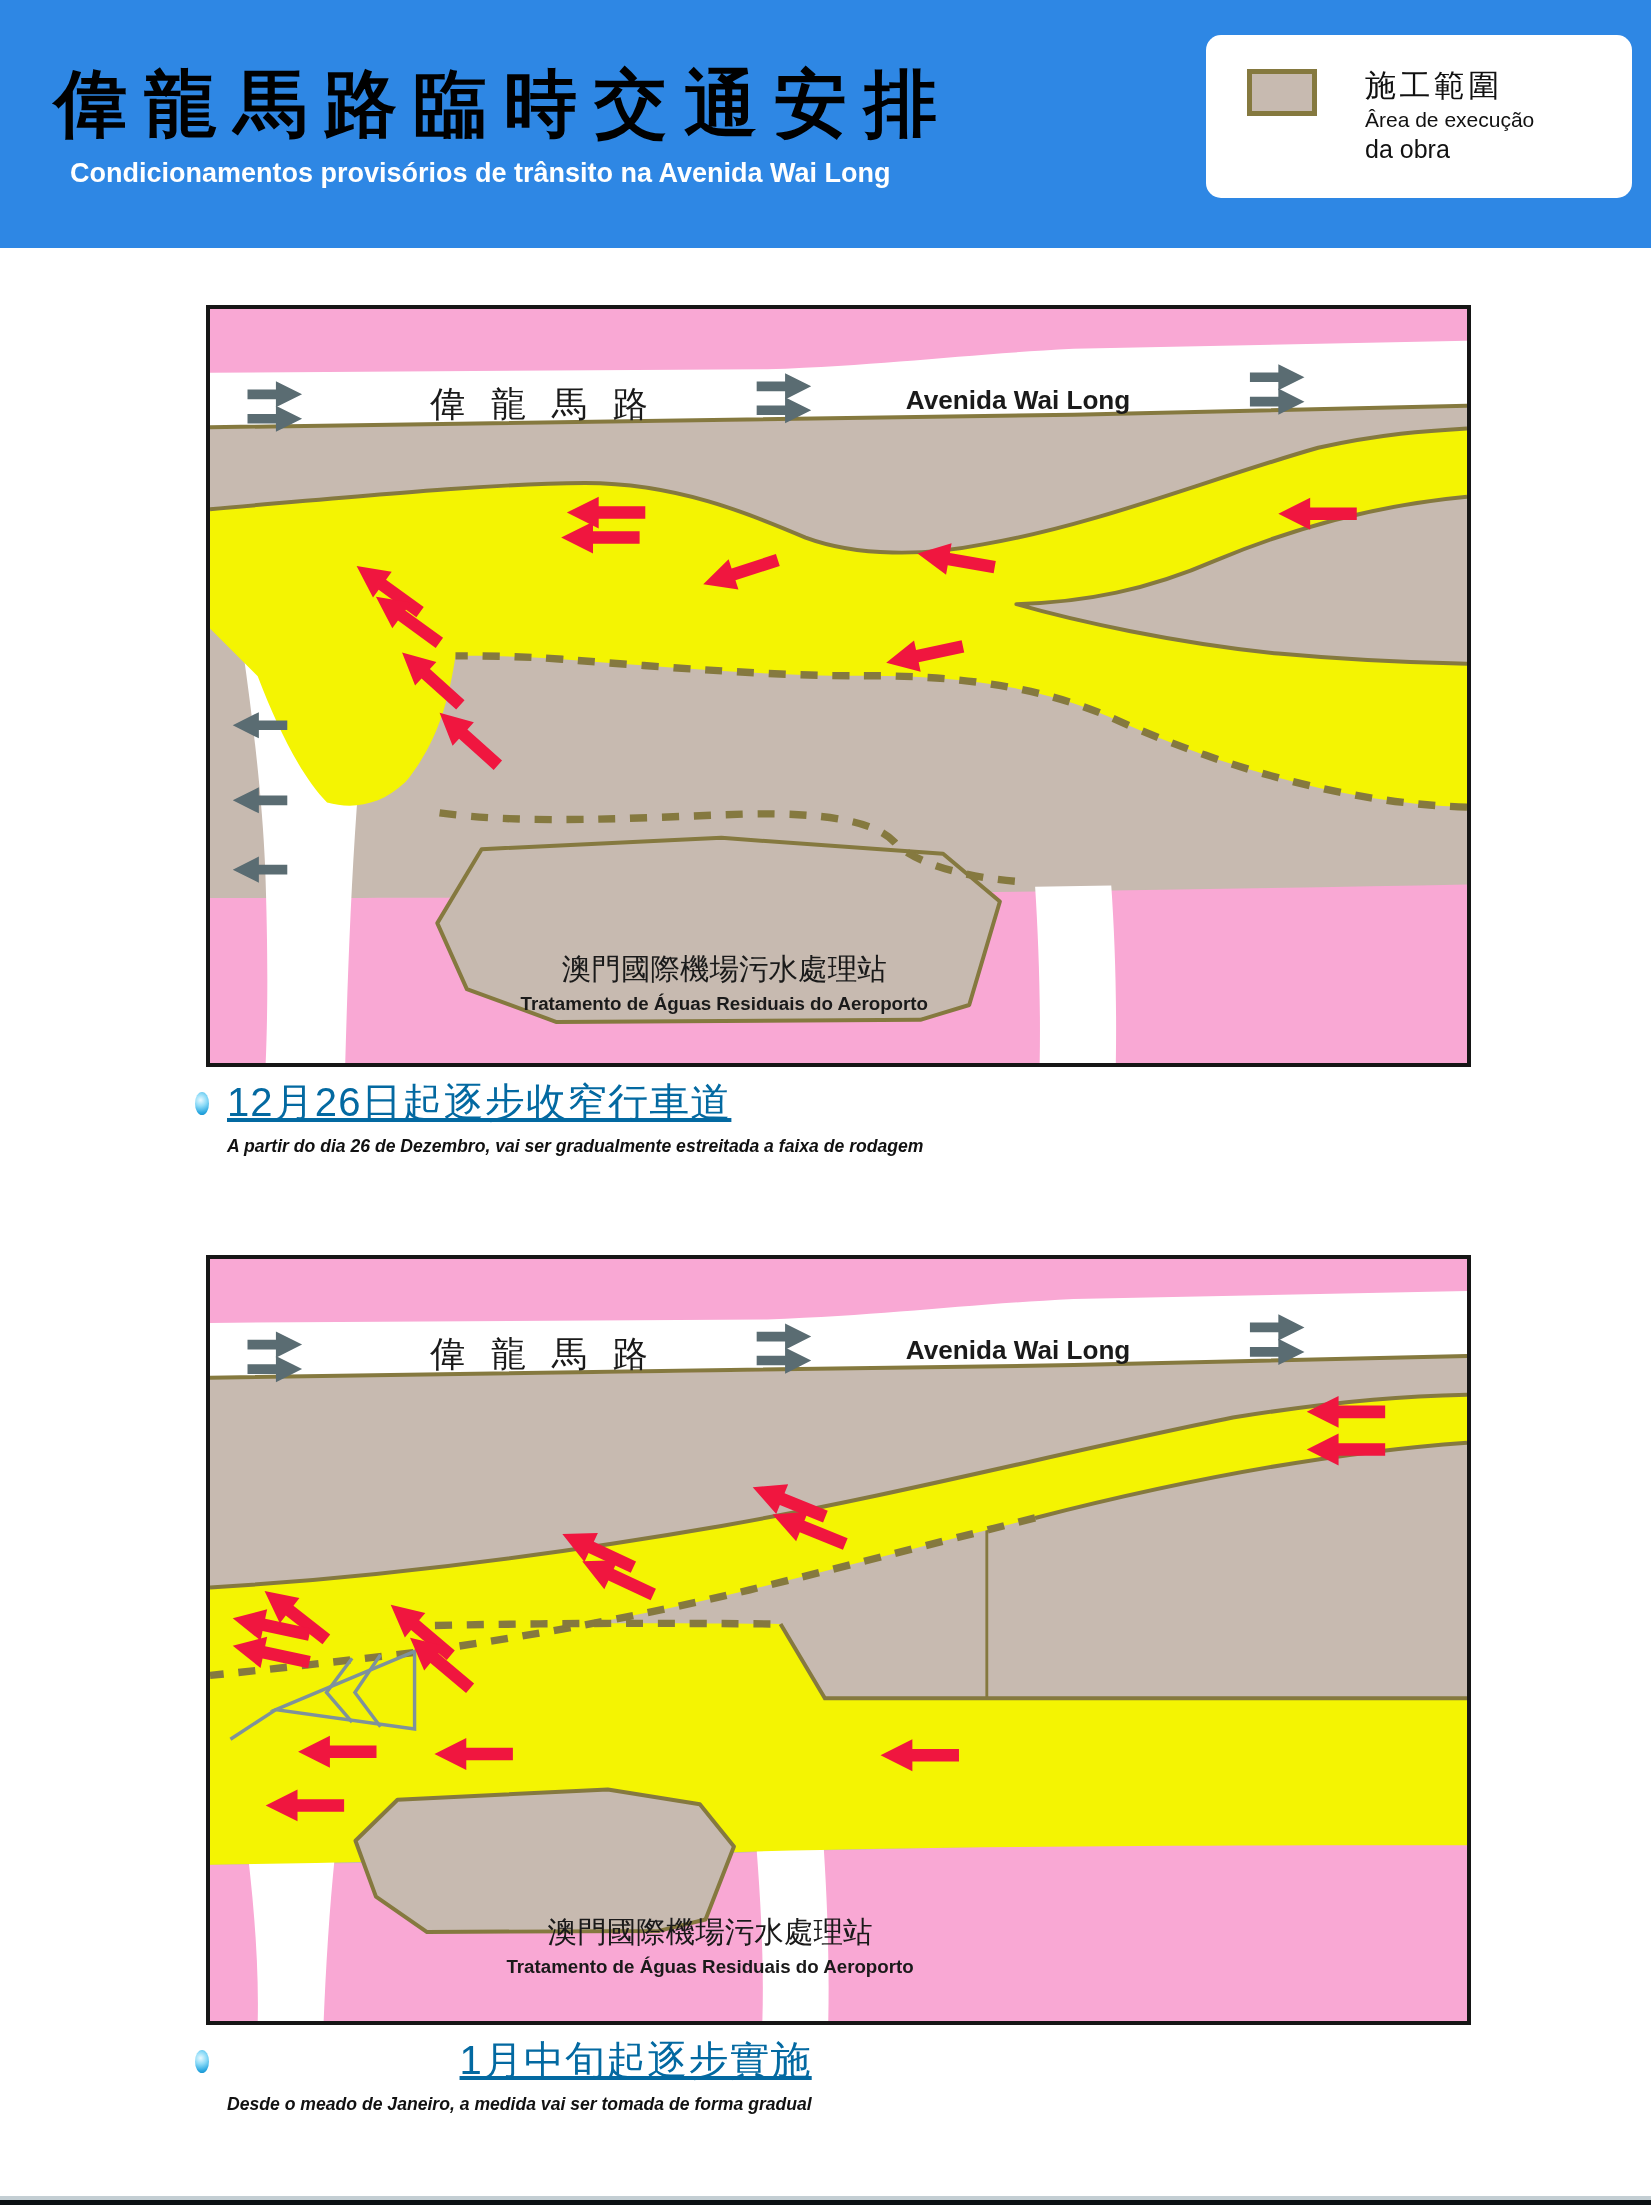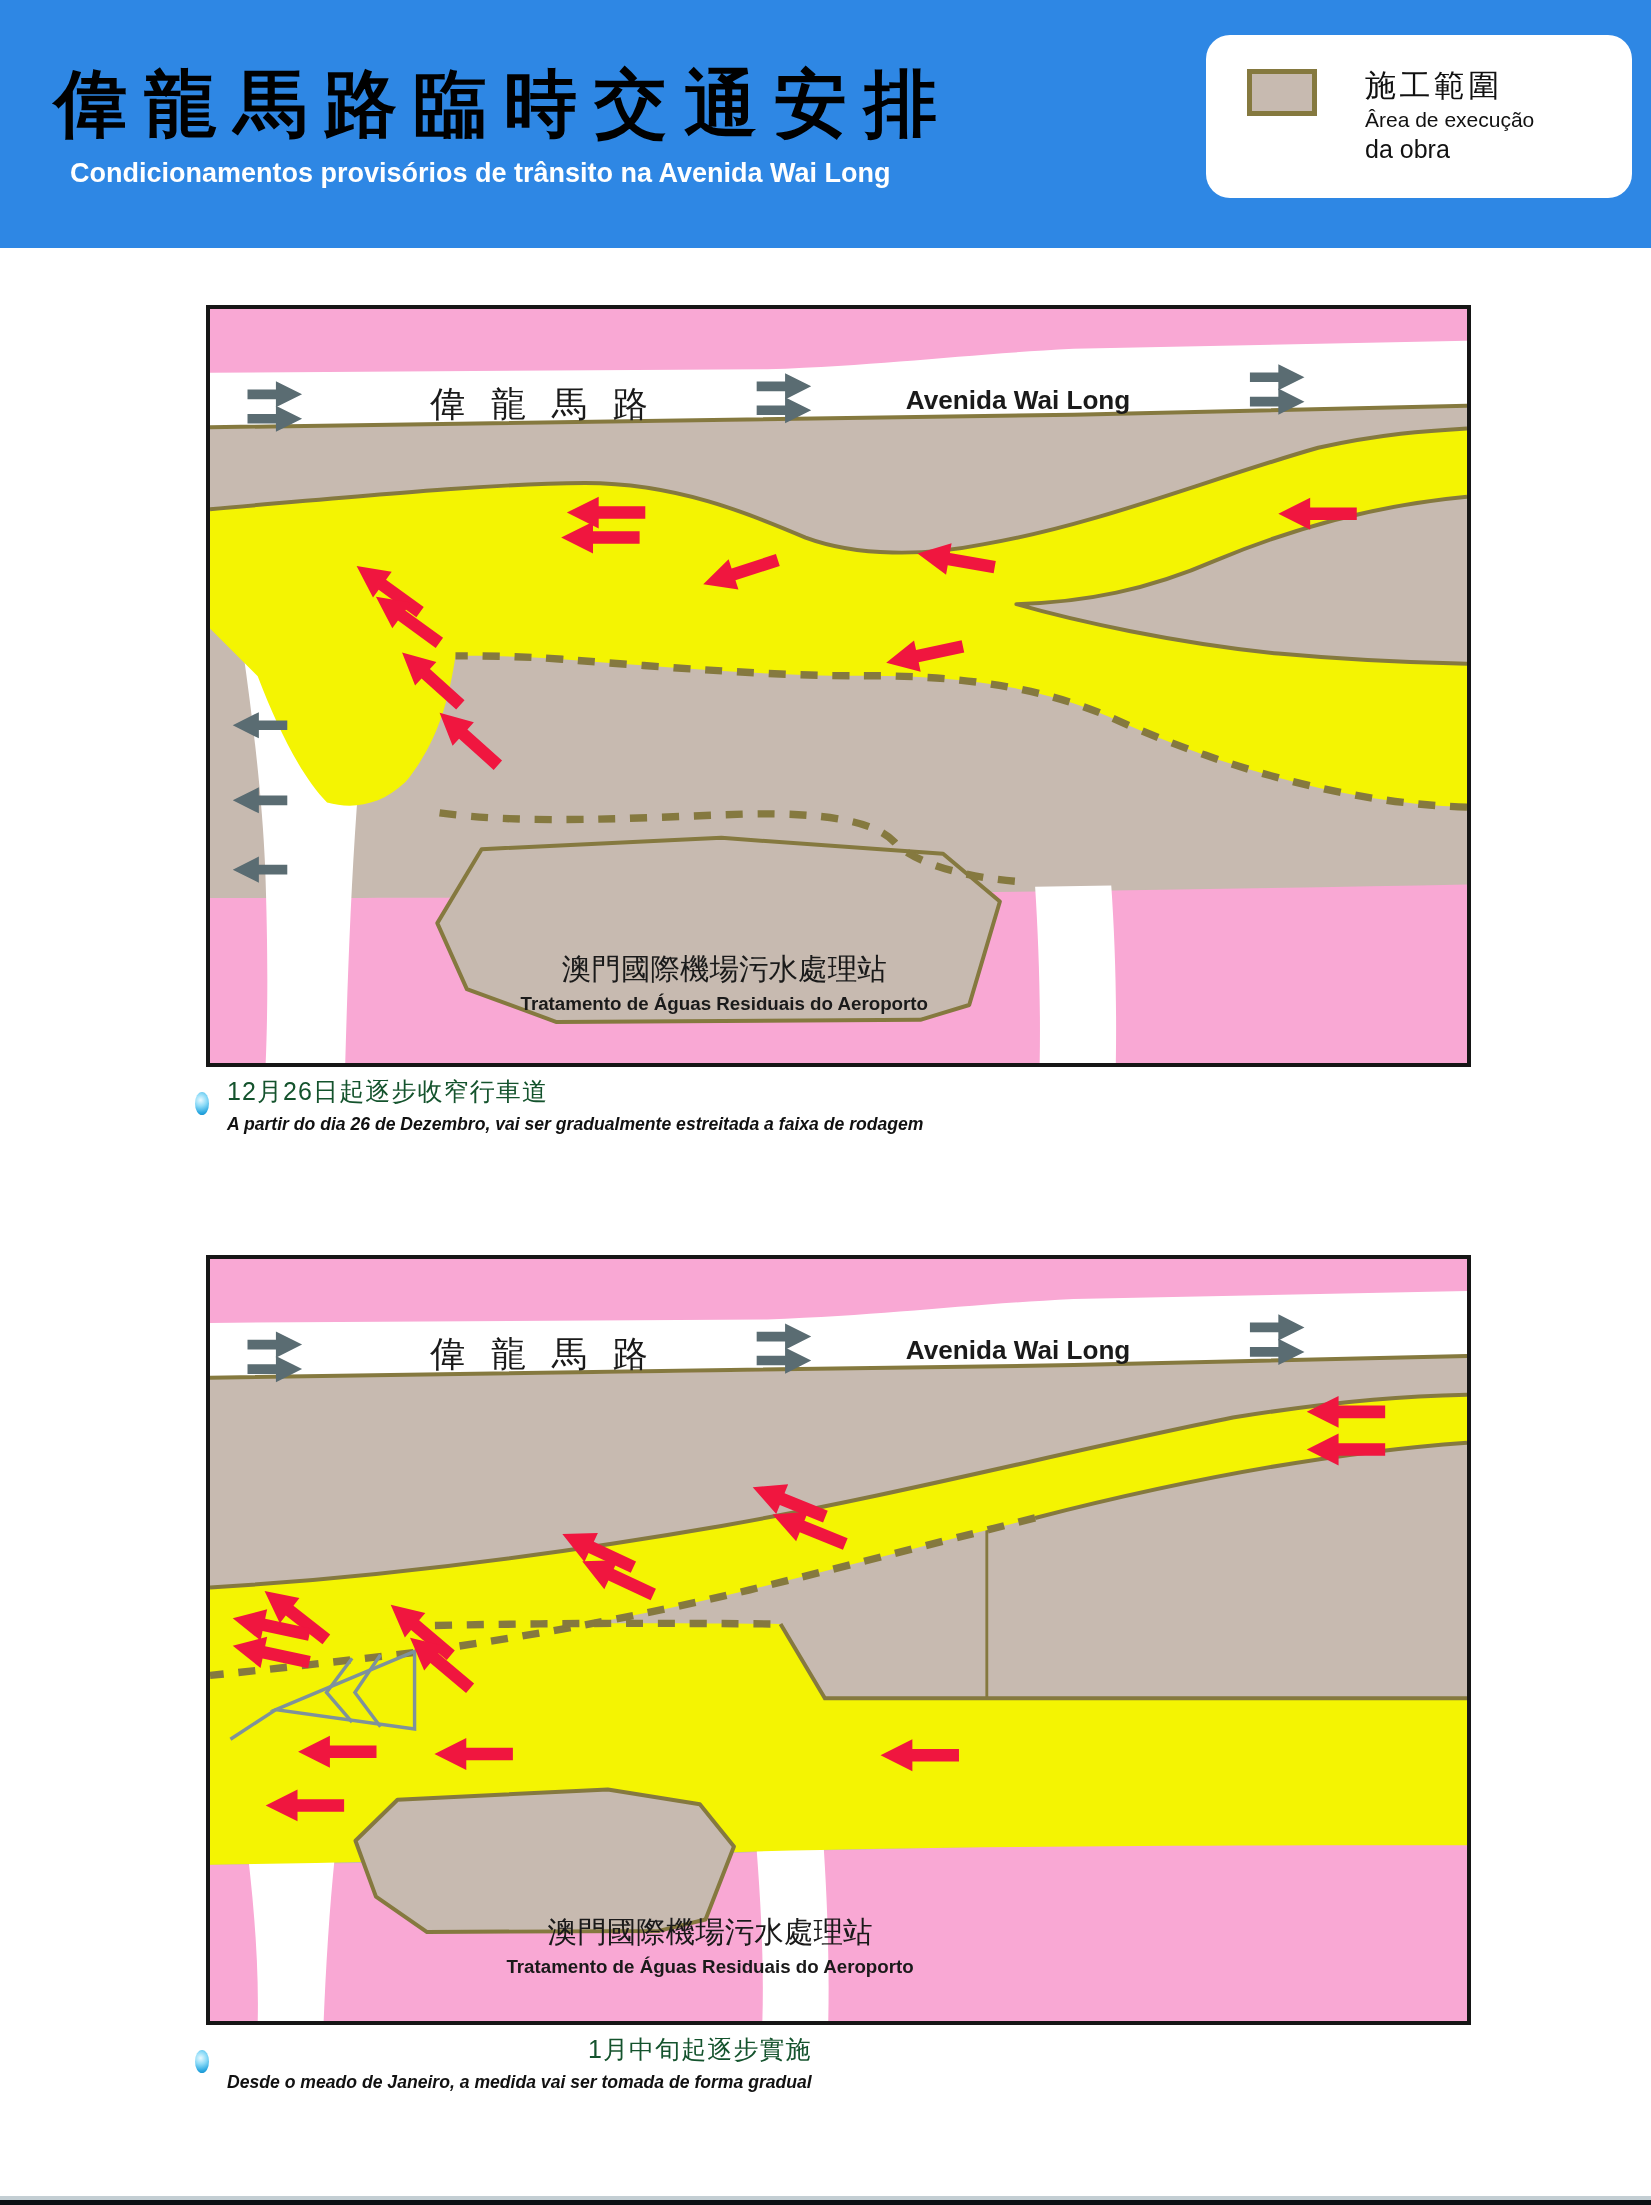--- a/index.html
+++ b/index.html
@@ -6,40 +6,40 @@
   #page{position:relative;width:1651px;height:2205px;background:#ffffff;overflow:hidden;
         font-family:"Liberation Sans", sans-serif;}
   
   #header{position:absolute;left:0;top:0;width:1651px;height:248px;background:#2e87e4;}
   #title{position:absolute;left:54px;top:56px;color:#000000;font-size:73px;font-weight:bold;
          letter-spacing:17px;white-space:nowrap;}
   #subtitle{position:absolute;left:70px;top:158px;color:#ffffff;font-size:27px;font-weight:bold;
             white-space:nowrap;}
   
   #legend{position:absolute;left:1206px;top:35px;width:426px;height:163px;background:#ffffff;
-          border-radius:24px;}
+          border-radius:15px;}
   #legend .swatch{position:absolute;left:41px;top:34px;width:60px;height:37px;background:#c7bab0;
           border:5.1px solid #85793f;}
   #legend .zh{position:absolute;left:159px;top:29.5px;font-size:31px;color:#111;letter-spacing:3.4px;}
   #legend .pt1{position:absolute;left:159px;top:73px;font-size:21px;color:#111;}
   #legend .pt2{position:absolute;left:159px;top:100px;font-size:25px;color:#111;}
   
   .panel{position:absolute;left:206px;width:1257px;border:4.5px solid #161616;background:#f9a8d4;}
   #panel1{top:305px;height:754px;}
   #panel2{top:1255px;height:762px;}
   .panel svg{display:block;width:100%;height:100%;}
   
   .caption{position:absolute;left:195px;width:1248px;}
   #caption1{top:1075px;}
   #caption2{top:2033px;text-align:right;}
   .cap-flex{display:flex;align-items:flex-start;}
   .bullet{width:14px;height:23px;border-radius:50%;margin-top:17px;
           background:radial-gradient(circle at 40% 35%, #eaf9ff 0%, #8fdcf8 35%, #29a7e0 75%, #1486c2 100%);}
   .cap-text{margin-left:18px;}
-  .cap-zh{font-size:25px;color:#14532d;letter-spacing:1.1px;}
+  .cap-zh{font-size:40px;color:#0369a1;letter-spacing:1.1px;text-decoration:underline;}
   .cap-pt{font-size:17.6px;font-weight:bold;color:#111;margin-top:5.7px;font-style:italic;}
   
   #footer-line{position:absolute;left:0;top:2196px;width:1651px;height:4px;background:#c3ced3;}
   #footer-bar{position:absolute;left:0;top:2200px;width:1651px;height:5.1px;background:#0b1013;}
   .svgtext{fill:#1a1a1a;}
 </style>
 </head>
 <body>
 
 <div id="page">

